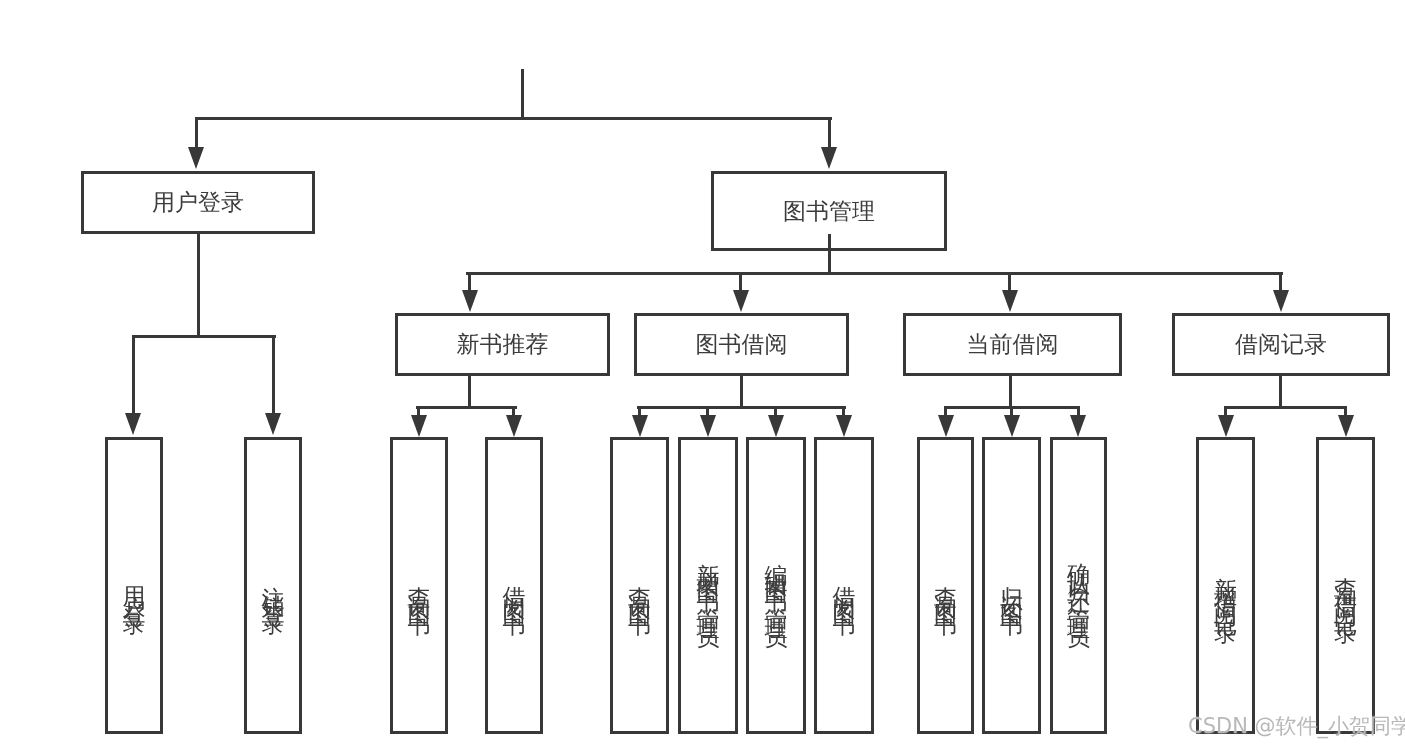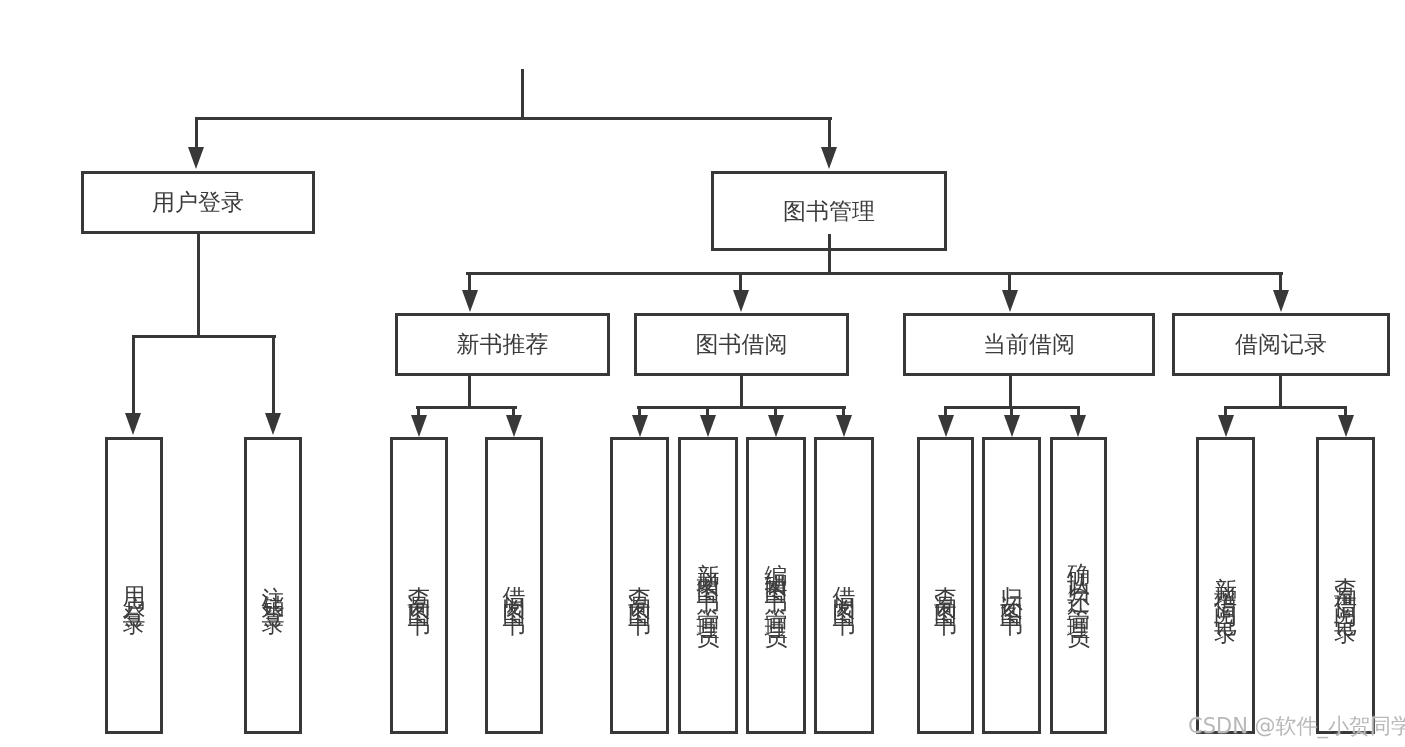--- a/index.html
+++ b/index.html
@@ -70,21 +70,21 @@
   <div class="box" style="left:711px;top:171px;width:236px;height:80px;">
     <span>图书管理</span>
   </div>
 
   <div class="box" style="left:363px;top:313px;width:215px;height:63px;margin-left:32px;">
     <span>新书推荐</span>
   </div>
   <div class="box" style="left:634px;top:313px;width:215px;height:63px;align-items:center;">
     <span>图书借阅</span>
   </div>
-  <div class="box" style="left:903px;top:313px;width:252px;height:63px;">
+  <div class="box" style="left:903px;top:313px;width:219px;height:63px;">
     <span>当前借阅</span>
   </div>
   <div class="box" style="left:1172px;top:313px;width:218px;height:63px;">
     <span>借阅记录</span>
   </div>
 
   <div class="vbox" style="left:105px;top:437px;width:58px;height:297px;">
     <span class="vtext">用户登录</span>
   </div>
   <div class="vbox" style="left:244px;top:437px;width:58px;height:297px;">

